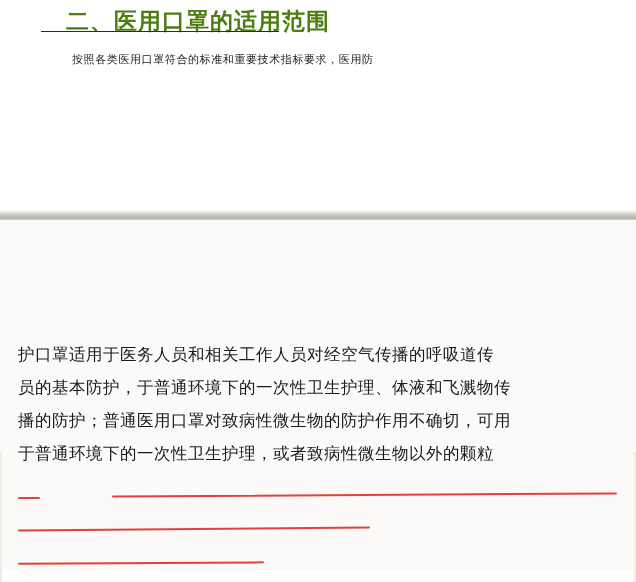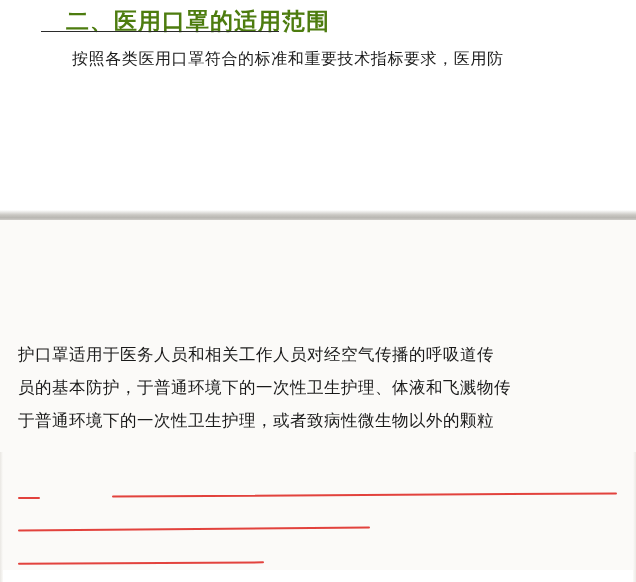--- a/index.html
+++ b/index.html
@@ -50,21 +50,21 @@
     width: 238px;
     height: 1px;
     background: #2b2b2b;
   }
 
   .top-para {
     position: absolute;
     left: 40px;
     top: 44px;
     width: 560px;
-    font-size: 16px;
+    font-size: 11px;
     letter-spacing: 0.6px;
     color: #1a1a1a;
     line-height: 30px;
     text-indent: 32px;
     white-space: nowrap;
   }
 
   
   .fold-band {
     position: absolute;
@@ -145,20 +145,21 @@
   <div class="fold-band"></div>
   <div class="fold-band2"></div>
 
   <div class="bottom-block">
     <div class="edge-left"></div>
     <div class="edge-right"></div>
 
     <div class="body-para">
       <div class="line">护口罩适用于医务人员和相关工作人员对经空气传播的呼吸道传</div>
       <div class="line">员的基本防护，于普通环境下的一次性卫生护理、体液和飞溅物传</div>
+      <div class="line">播的防护；普通医用口罩对致病性微生物的防护作用不确切，可用</div>
       <div class="line">于普通环境下的一次性卫生护理，或者致病性微生物以外的颗粒</div>
     </div>
   </div>
 
   <div class="redline rl1"></div>
   <div class="redline rl2"></div>
   <div class="redline rl3"></div>
   <div class="redline rl4"></div>
 
 </div>

